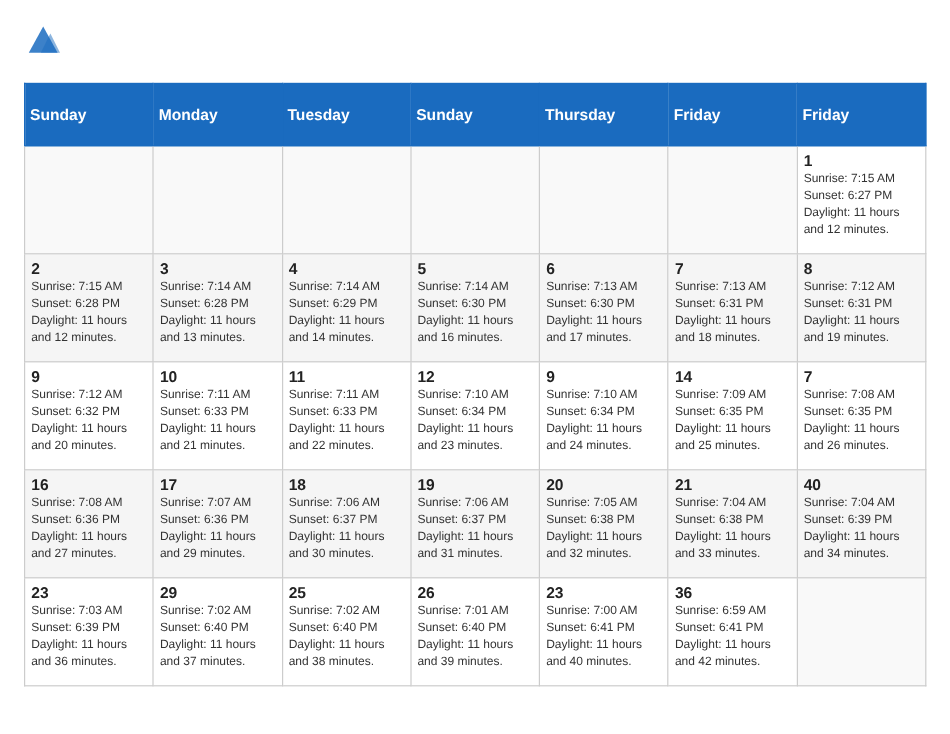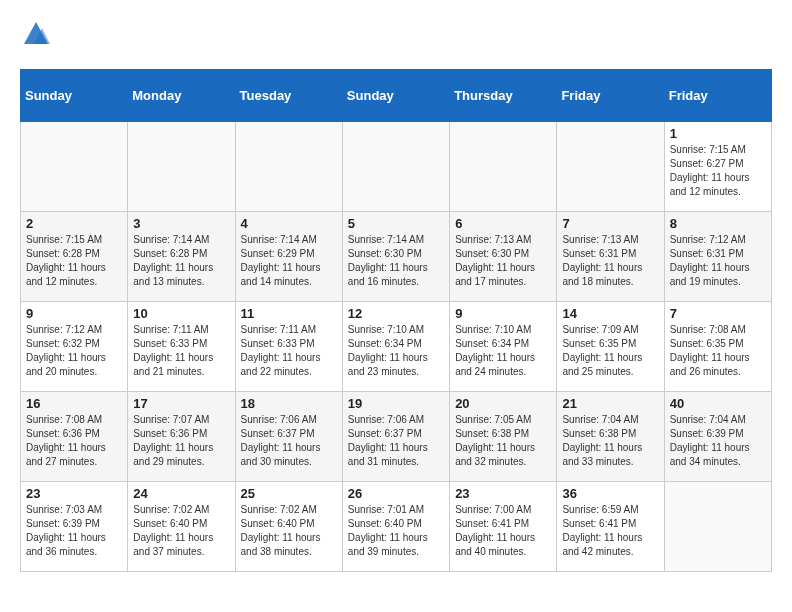--- a/index.html
+++ b/index.html
@@ -180,21 +180,21 @@
         <td><span class="day-number">20</span>
 <span class="day-info">Sunrise: 7:05 AM<br>Sunset: 6:38 PM<br>Daylight: 11 hours and 32 minutes.</span></td>
         <td><span class="day-number">21</span>
 <span class="day-info">Sunrise: 7:04 AM<br>Sunset: 6:38 PM<br>Daylight: 11 hours and 33 minutes.</span></td>
         <td><span class="day-number">40</span>
 <span class="day-info">Sunrise: 7:04 AM<br>Sunset: 6:39 PM<br>Daylight: 11 hours and 34 minutes.</span></td>
       </tr>
       <tr>
         <td><span class="day-number">23</span>
 <span class="day-info">Sunrise: 7:03 AM<br>Sunset: 6:39 PM<br>Daylight: 11 hours and 36 minutes.</span></td>
-        <td><span class="day-number">24</span>
+        <td><span class="day-number">29</span>
 <span class="day-info">Sunrise: 7:02 AM<br>Sunset: 6:40 PM<br>Daylight: 11 hours and 37 minutes.</span></td>
         <td><span class="day-number">25</span>
 <span class="day-info">Sunrise: 7:02 AM<br>Sunset: 6:40 PM<br>Daylight: 11 hours and 38 minutes.</span></td>
         <td><span class="day-number">26</span>
 <span class="day-info">Sunrise: 7:01 AM<br>Sunset: 6:40 PM<br>Daylight: 11 hours and 39 minutes.</span></td>
         <td><span class="day-number">23</span>
 <span class="day-info">Sunrise: 7:00 AM<br>Sunset: 6:41 PM<br>Daylight: 11 hours and 40 minutes.</span></td>
         <td><span class="day-number">36</span>
 <span class="day-info">Sunrise: 6:59 AM<br>Sunset: 6:41 PM<br>Daylight: 11 hours and 42 minutes.</span></td>
         <td class="empty"></td>

